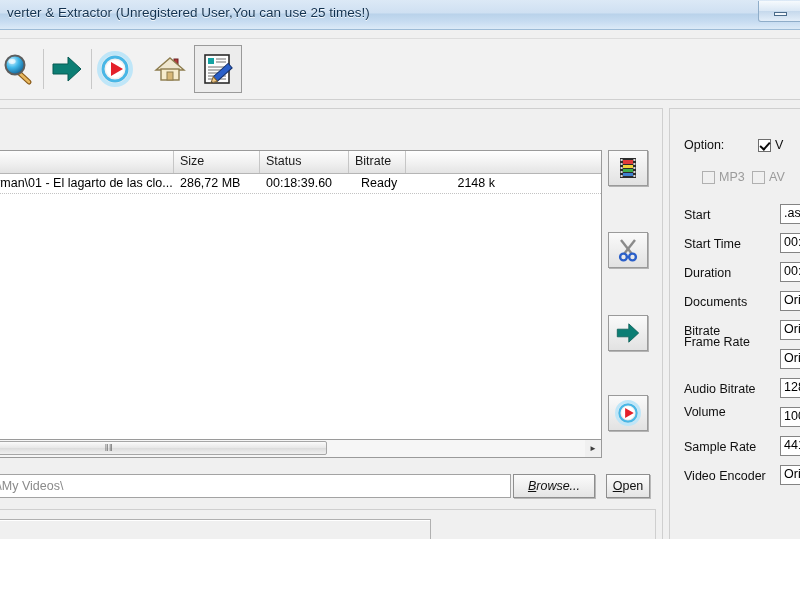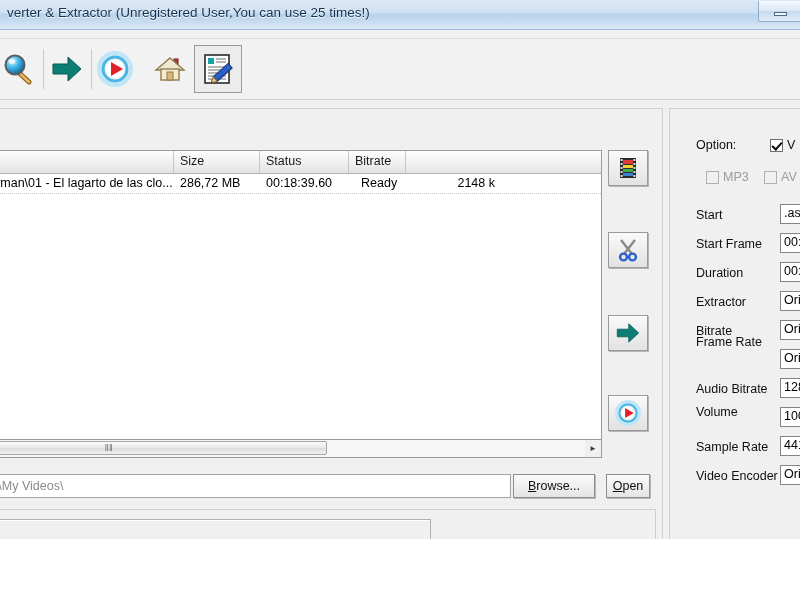--- a/index.html
+++ b/index.html
@@ -229,21 +229,21 @@
     height: 24px;
     background: linear-gradient(to bottom, #fbfbfb 0%, #f0f0f0 50%, #e4e4e4 100%);
     border: 1px solid #8e8e8e;
     box-shadow: 1px 1px 0 #b8b8b8;
     font-size: 12.5px;
     color: #101010;
     font-family: "Liberation Sans", sans-serif;
     display: flex; align-items: center; justify-content: center;
   }
   .btn u { text-decoration: underline; }
-  .btn-browse { width: 82px; margin-left: 2px; }
+  .btn-browse { width: 82px; margin-left: 2px; font-style: italic; }
   .btn-open   { width: 44px; margin-left: 11px; }
 
   
   .progress-group {
     position: absolute;
     left: 4px; top: 400px;
     width: 766px; height: 42px;
     background: #f0f0f0;
     border: 1px solid #cfcfcf;
   }
@@ -291,21 +291,21 @@
     position: absolute;
     left: 784px; top: 0;
     width: 138px; height: 486px;
     background: #f0f0f0;
     border: 1px solid #cfcfcf;
   }
   .opt-row {
     position: absolute;
     left: 14px;
     height: 20px;
-    display: flex; align-items: center; margin-left: 12px;
+    display: flex; align-items: center;
   }
   .opt-label {
     font-size: 12.5px;
     color: #0f0f0f;
     white-space: nowrap;
   }
   .opt-label.dim { color: #9b9b9b; }
   .chk {
     width: 13px; height: 13px;
     background: #fff;
@@ -521,46 +521,46 @@
       <div class="rightpane">
 
         <div class="opt-row" style="top:26px">
           <span class="opt-label">Option:</span>
         </div>
         <div class="opt-row" style="left:88px; top:26px">
           <span class="chk checked"></span>
           <span class="opt-label">V</span>
         </div>
 
-        <div class="opt-row" style="left:24px; top:58px">
+        <div class="opt-row" style="left:32px; top:58px">
           <span class="chk dim"></span>
           <span class="opt-label dim">MP3</span>
         </div>
         <div class="opt-row" style="left:82px; top:58px">
           <span class="chk dim"></span>
           <span class="opt-label dim">AV</span>
         </div>
 
         <div class="opt-row" style="top:96px">
             <span class="opt-label">Start</span>
           </div>
         <div class="field" style="left:110px; top:95px;  width:42px">.asf</div>
 
         <div class="opt-row" style="top:125px">
-            <span class="opt-label">Start Frame</span>
+            <span class="opt-label">Start Time</span>
           </div>
         <div class="field" style="left:110px; top:124px; width:42px">00:0</div>
 
         <div class="opt-row" style="top:154px">
             <span class="opt-label">Duration</span>
           </div>
         <div class="field" style="left:110px; top:153px; width:42px">00:1</div>
 
         <div class="opt-row" style="top:183px">
-            <span class="opt-label">Extractor</span>
+            <span class="opt-label">Documents</span>
           </div>
         <div class="field" style="left:110px; top:182px; width:42px">Origi</div>
 
         <div class="opt-row" style="top:212px">
             <span class="opt-label">Bitrate</span>
           </div>
         <div class="field" style="left:110px; top:211px; width:42px">Origi</div>
 
         <div class="opt-row" style="top:223px">
             <span class="opt-label">Frame Rate</span>

